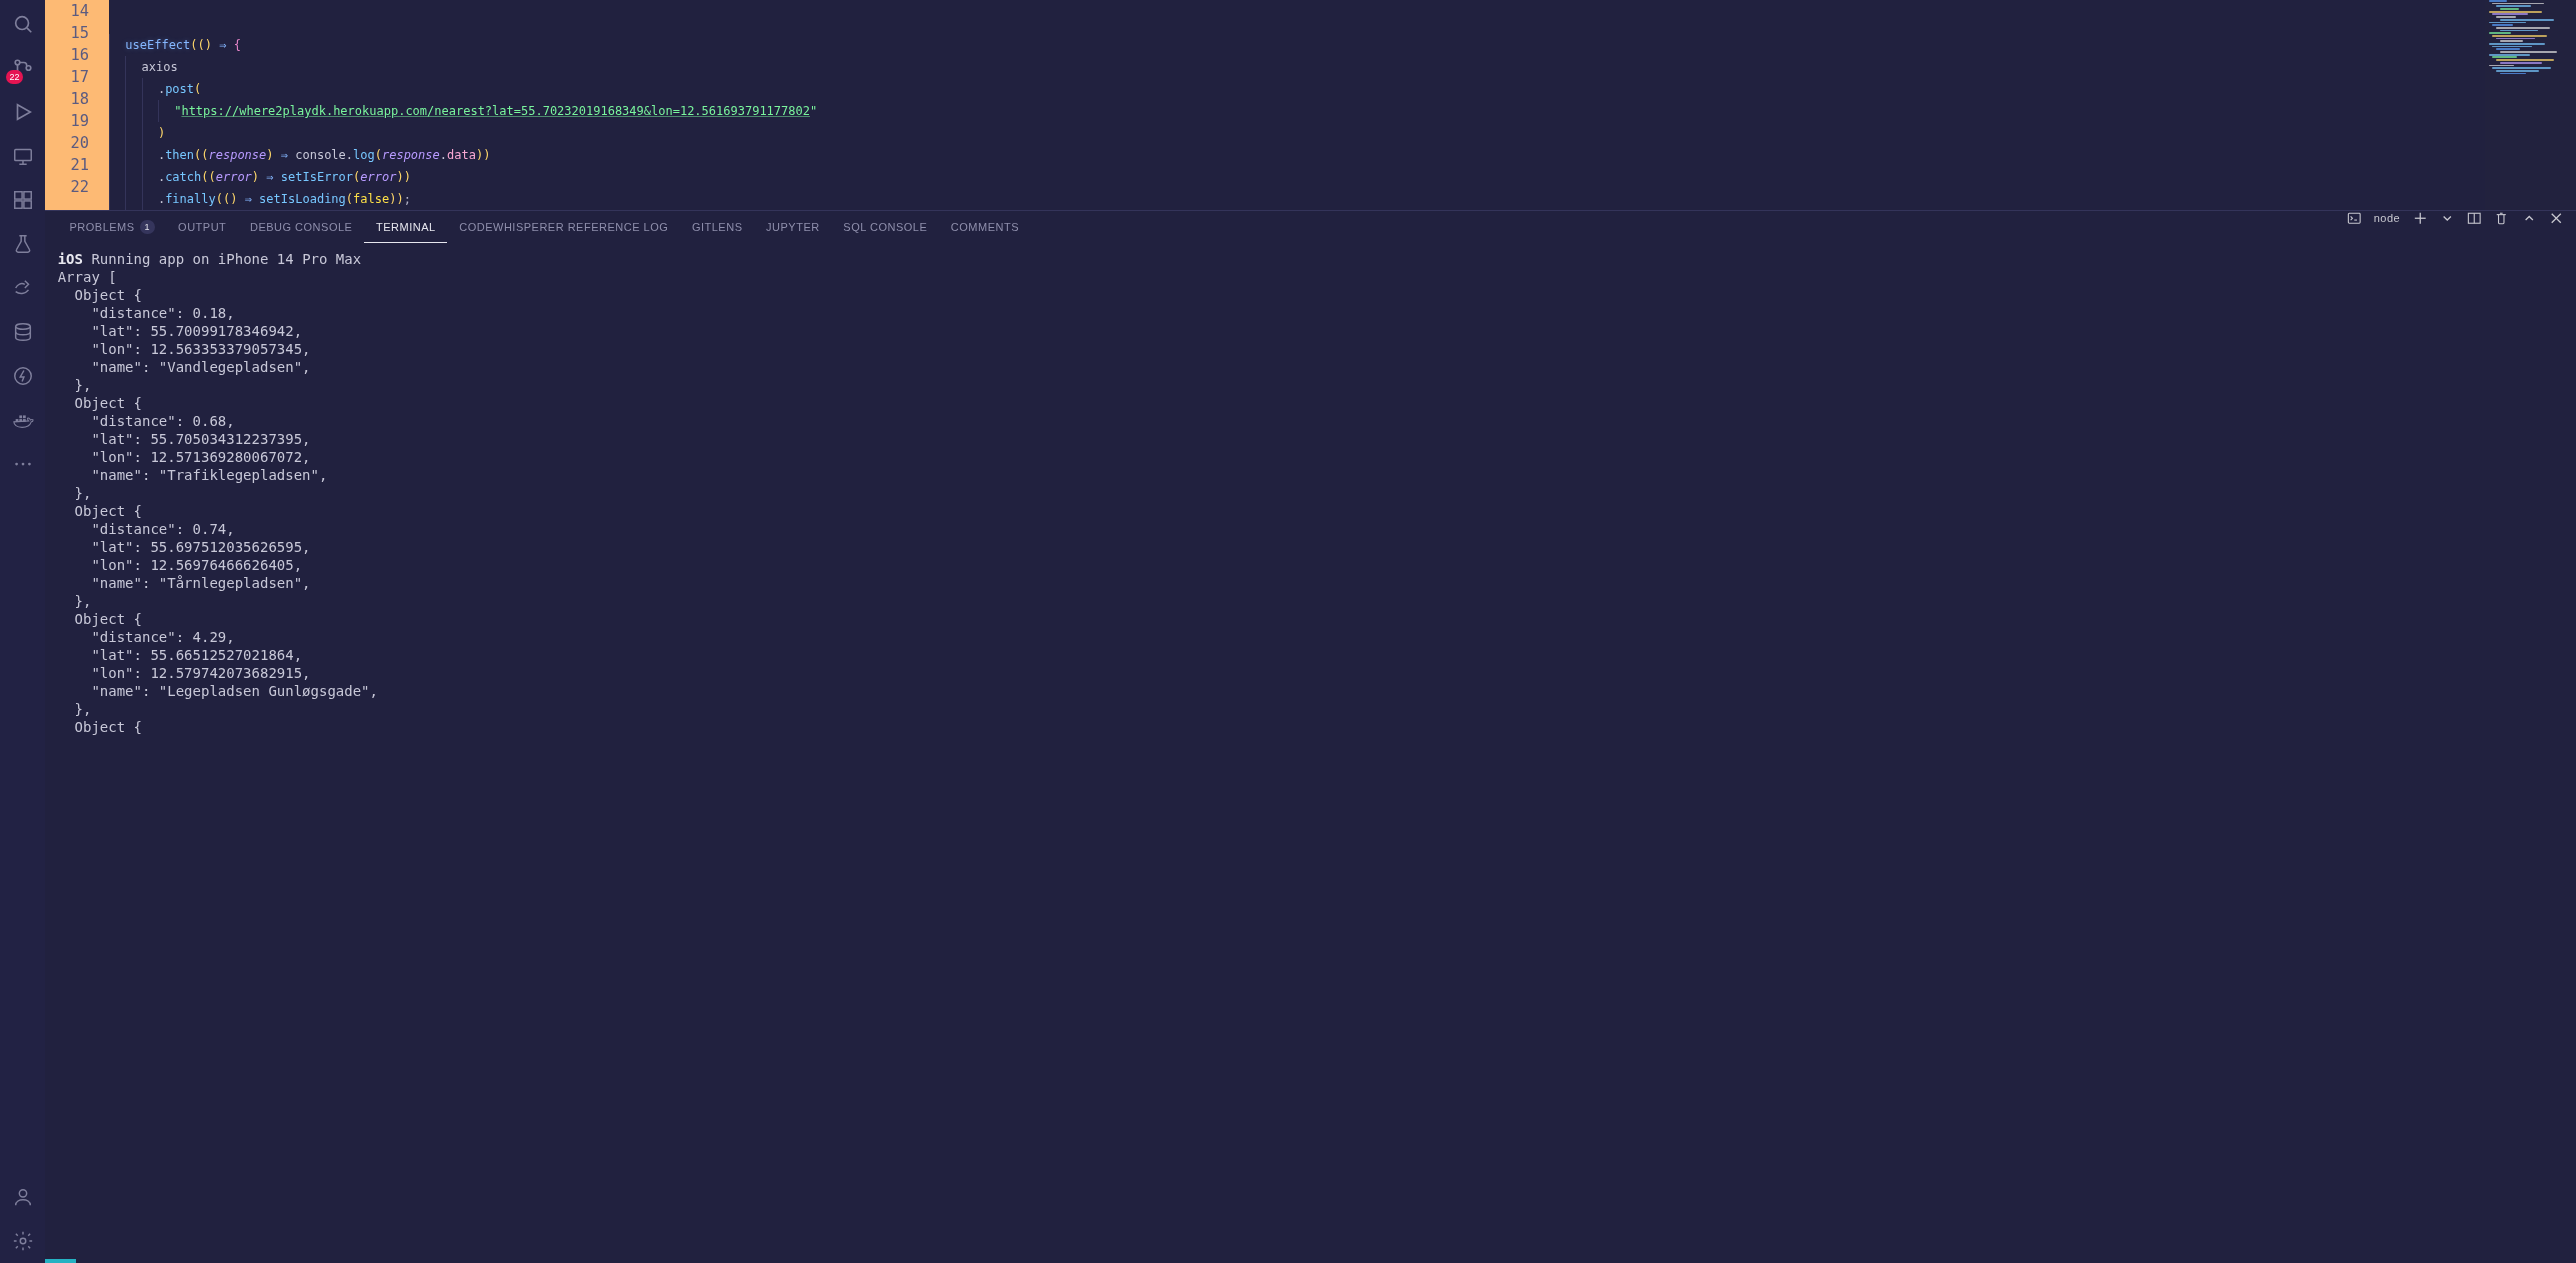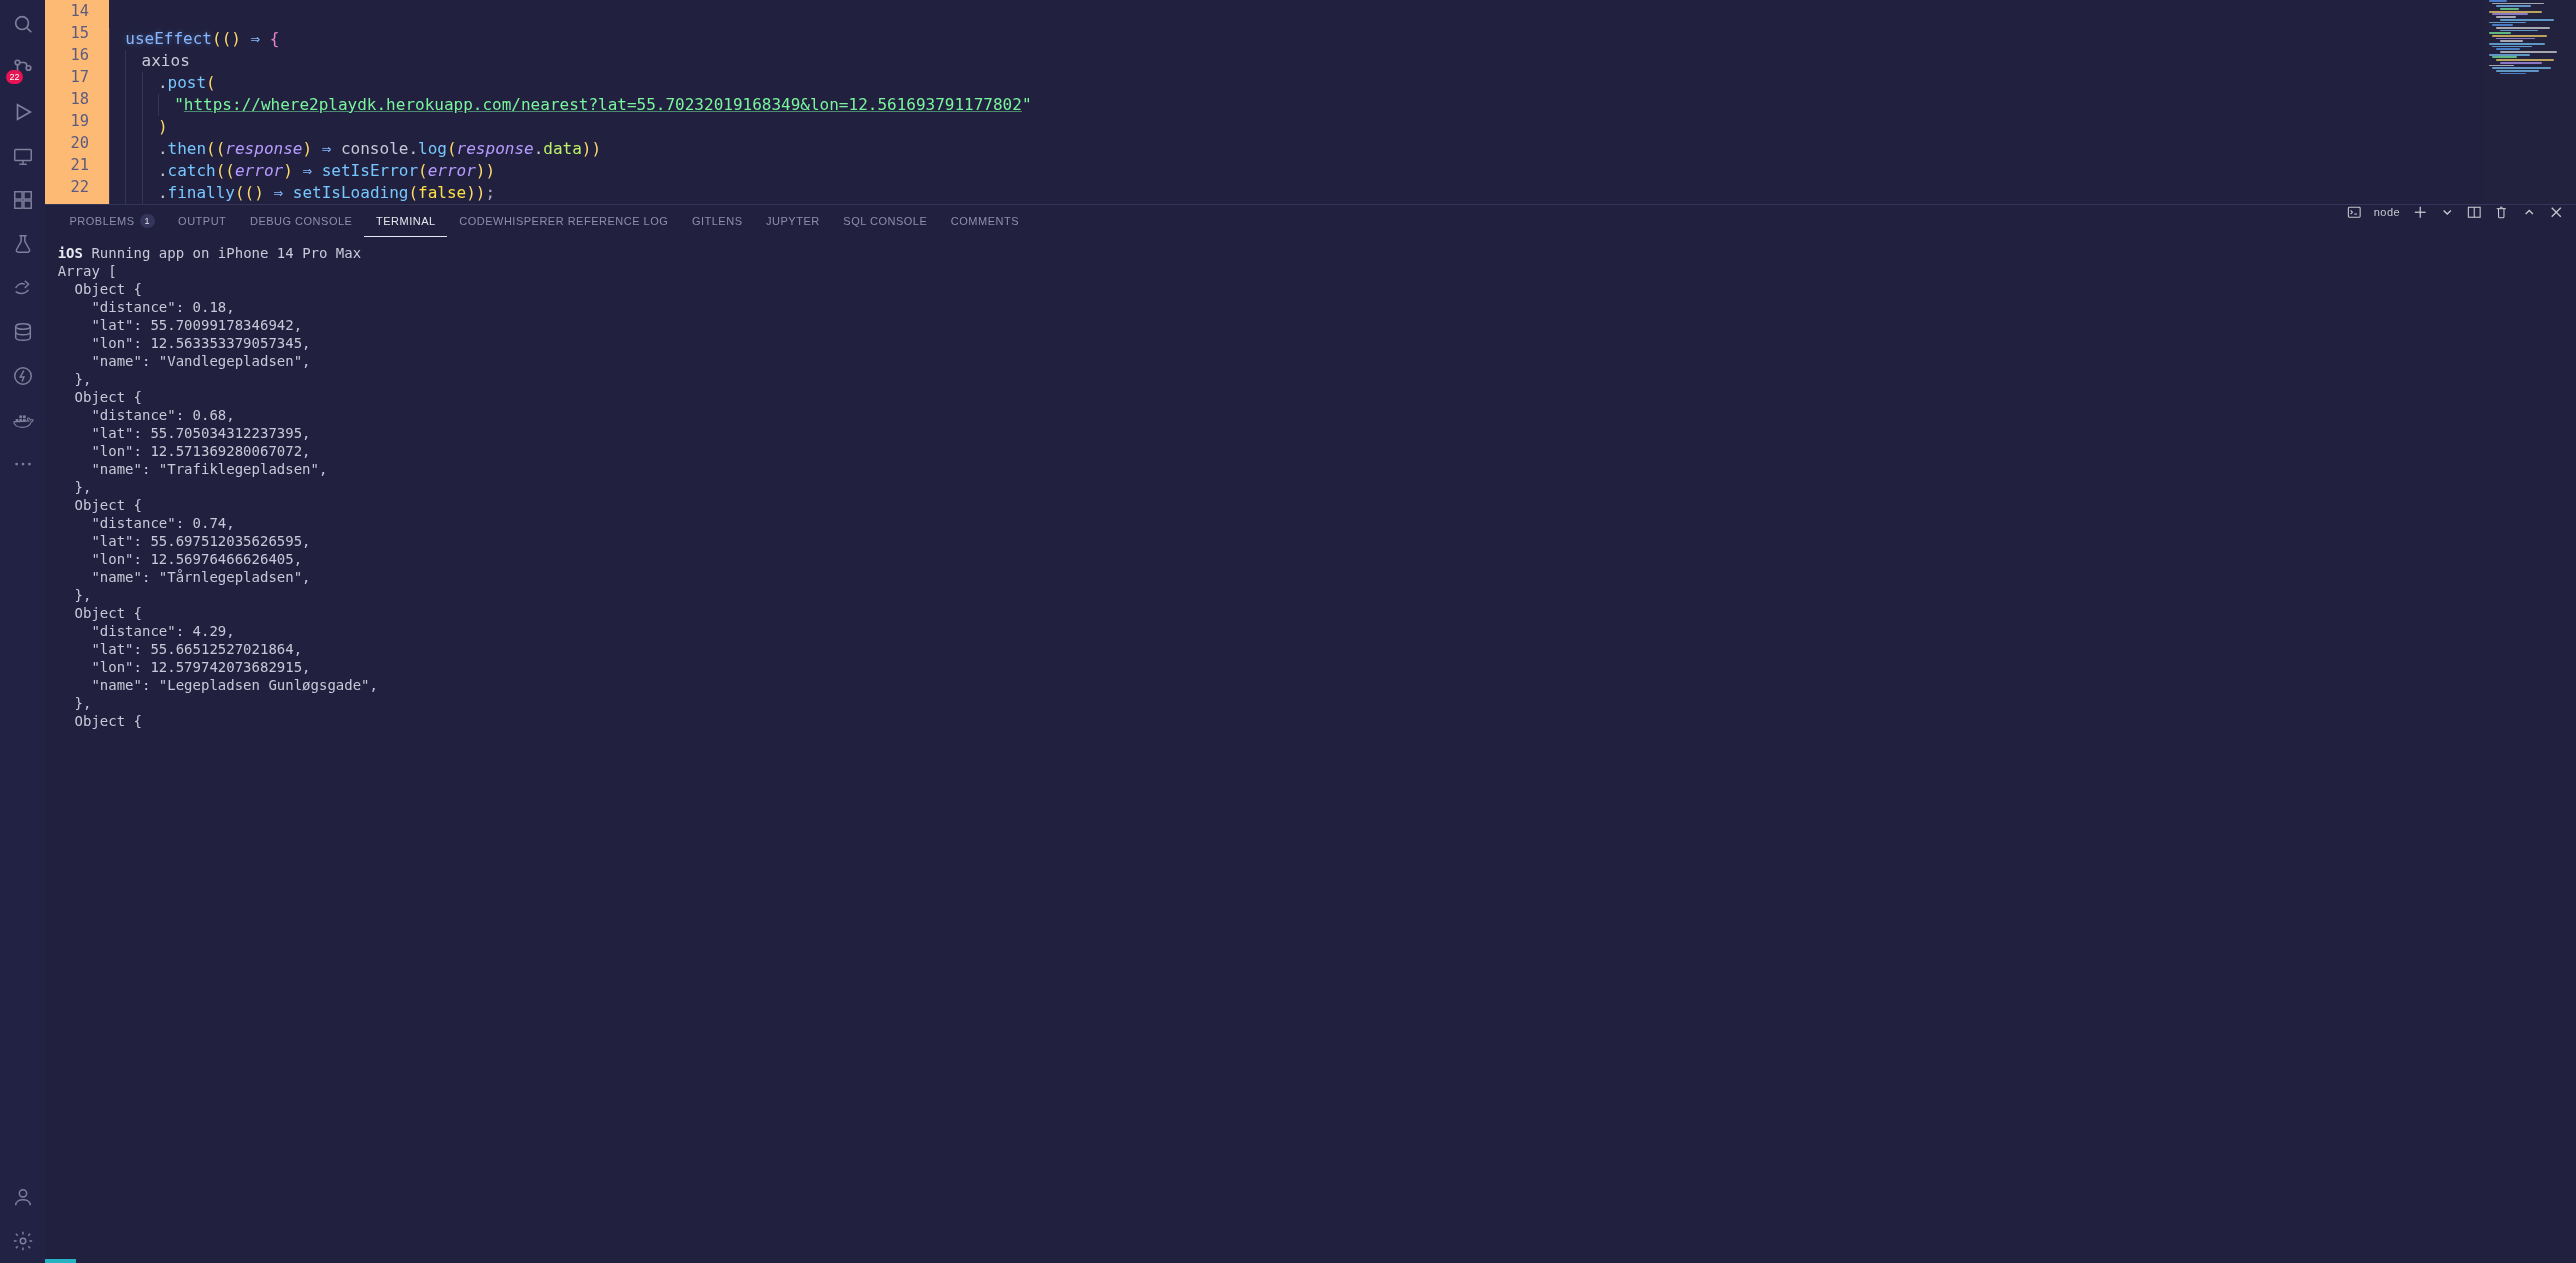--- a/index.html
+++ b/index.html
@@ -70,39 +70,39 @@
   padding-top: 0;
   text-align: right;
   color: #5b5b80;
   font-size: 15.4px;
   background: #fdba74;
   user-select: none;
 }
 .gutter div { padding-right: 20px; height: 22px; line-height: 22px; }
 .code {
   flex: 1;
-  padding-top: 6px;
-  font-size: 16px;
+  padding-top: 12px;
+  font-size: 12px;
   line-height: 22px;
   white-space: pre;
   overflow: hidden;
 }
 .code .row { height: 22px; }
 .tok-kw    { color: #85b7ff; text-shadow: 0 0 5.4px rgba(133,183,255,0.35); }
 .tok-fn    { color: #77c7ff; }
 .tok-id    { color: #c8c8d8; }
 .tok-par   { color: #ffd86a; }
 .tok-arrow { color: #85b7ff; }
 .tok-brace { color: #e484c9; }
 .tok-dot   { color: #c8c8d8; }
 .tok-method{ color: #77c7ff; }
 .tok-param { color: #b89bff; font-style: italic; }
 .tok-str   { color: #7af59d; }
 .tok-url   { color: #7af59d; text-decoration: underline; text-decoration-color: rgba(122,245,157,0.5); }
-.tok-prop  { color: #bef264; }
+.tok-prop  { color: #f9a8d4; }
 .tok-const { color: #fde047; }
 .tok-punc  { color: #b0b0c4; }
 .indent-guide {
   border-left: 0.9px solid #34345a;
   display: inline-block;
   height: 100%;
   width: 16.3px;
   vertical-align: top;
 }
 .minimap {

